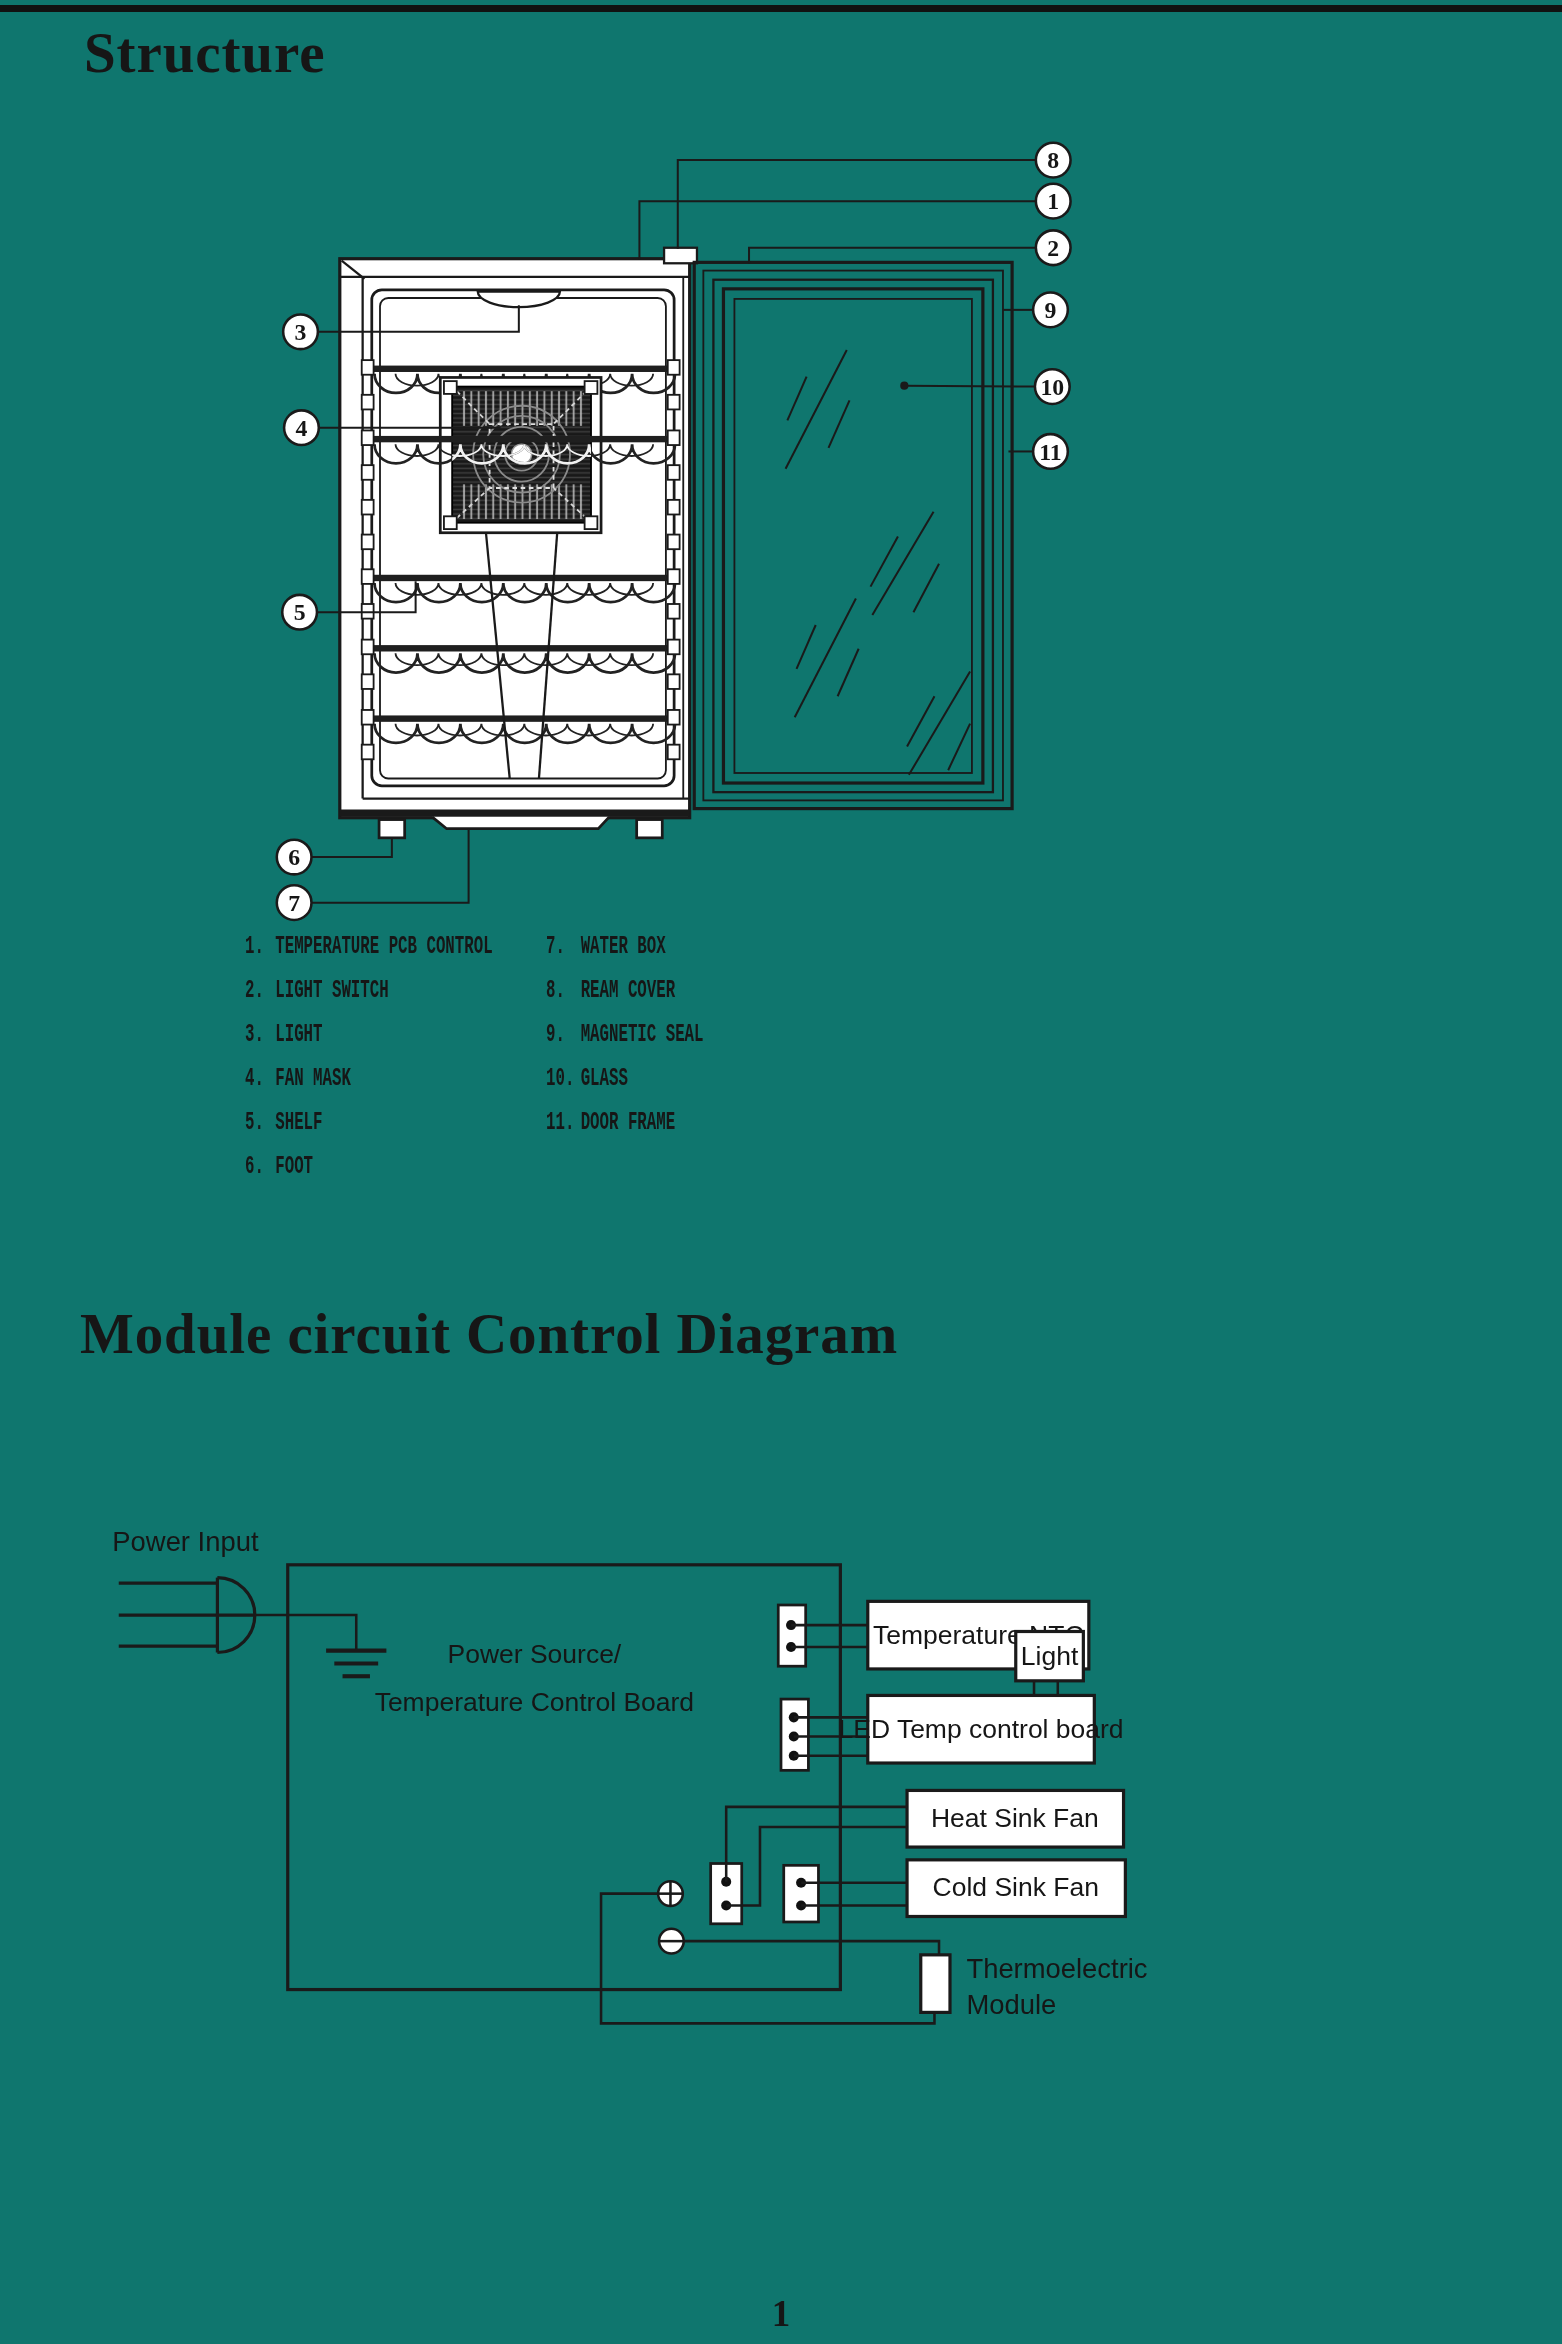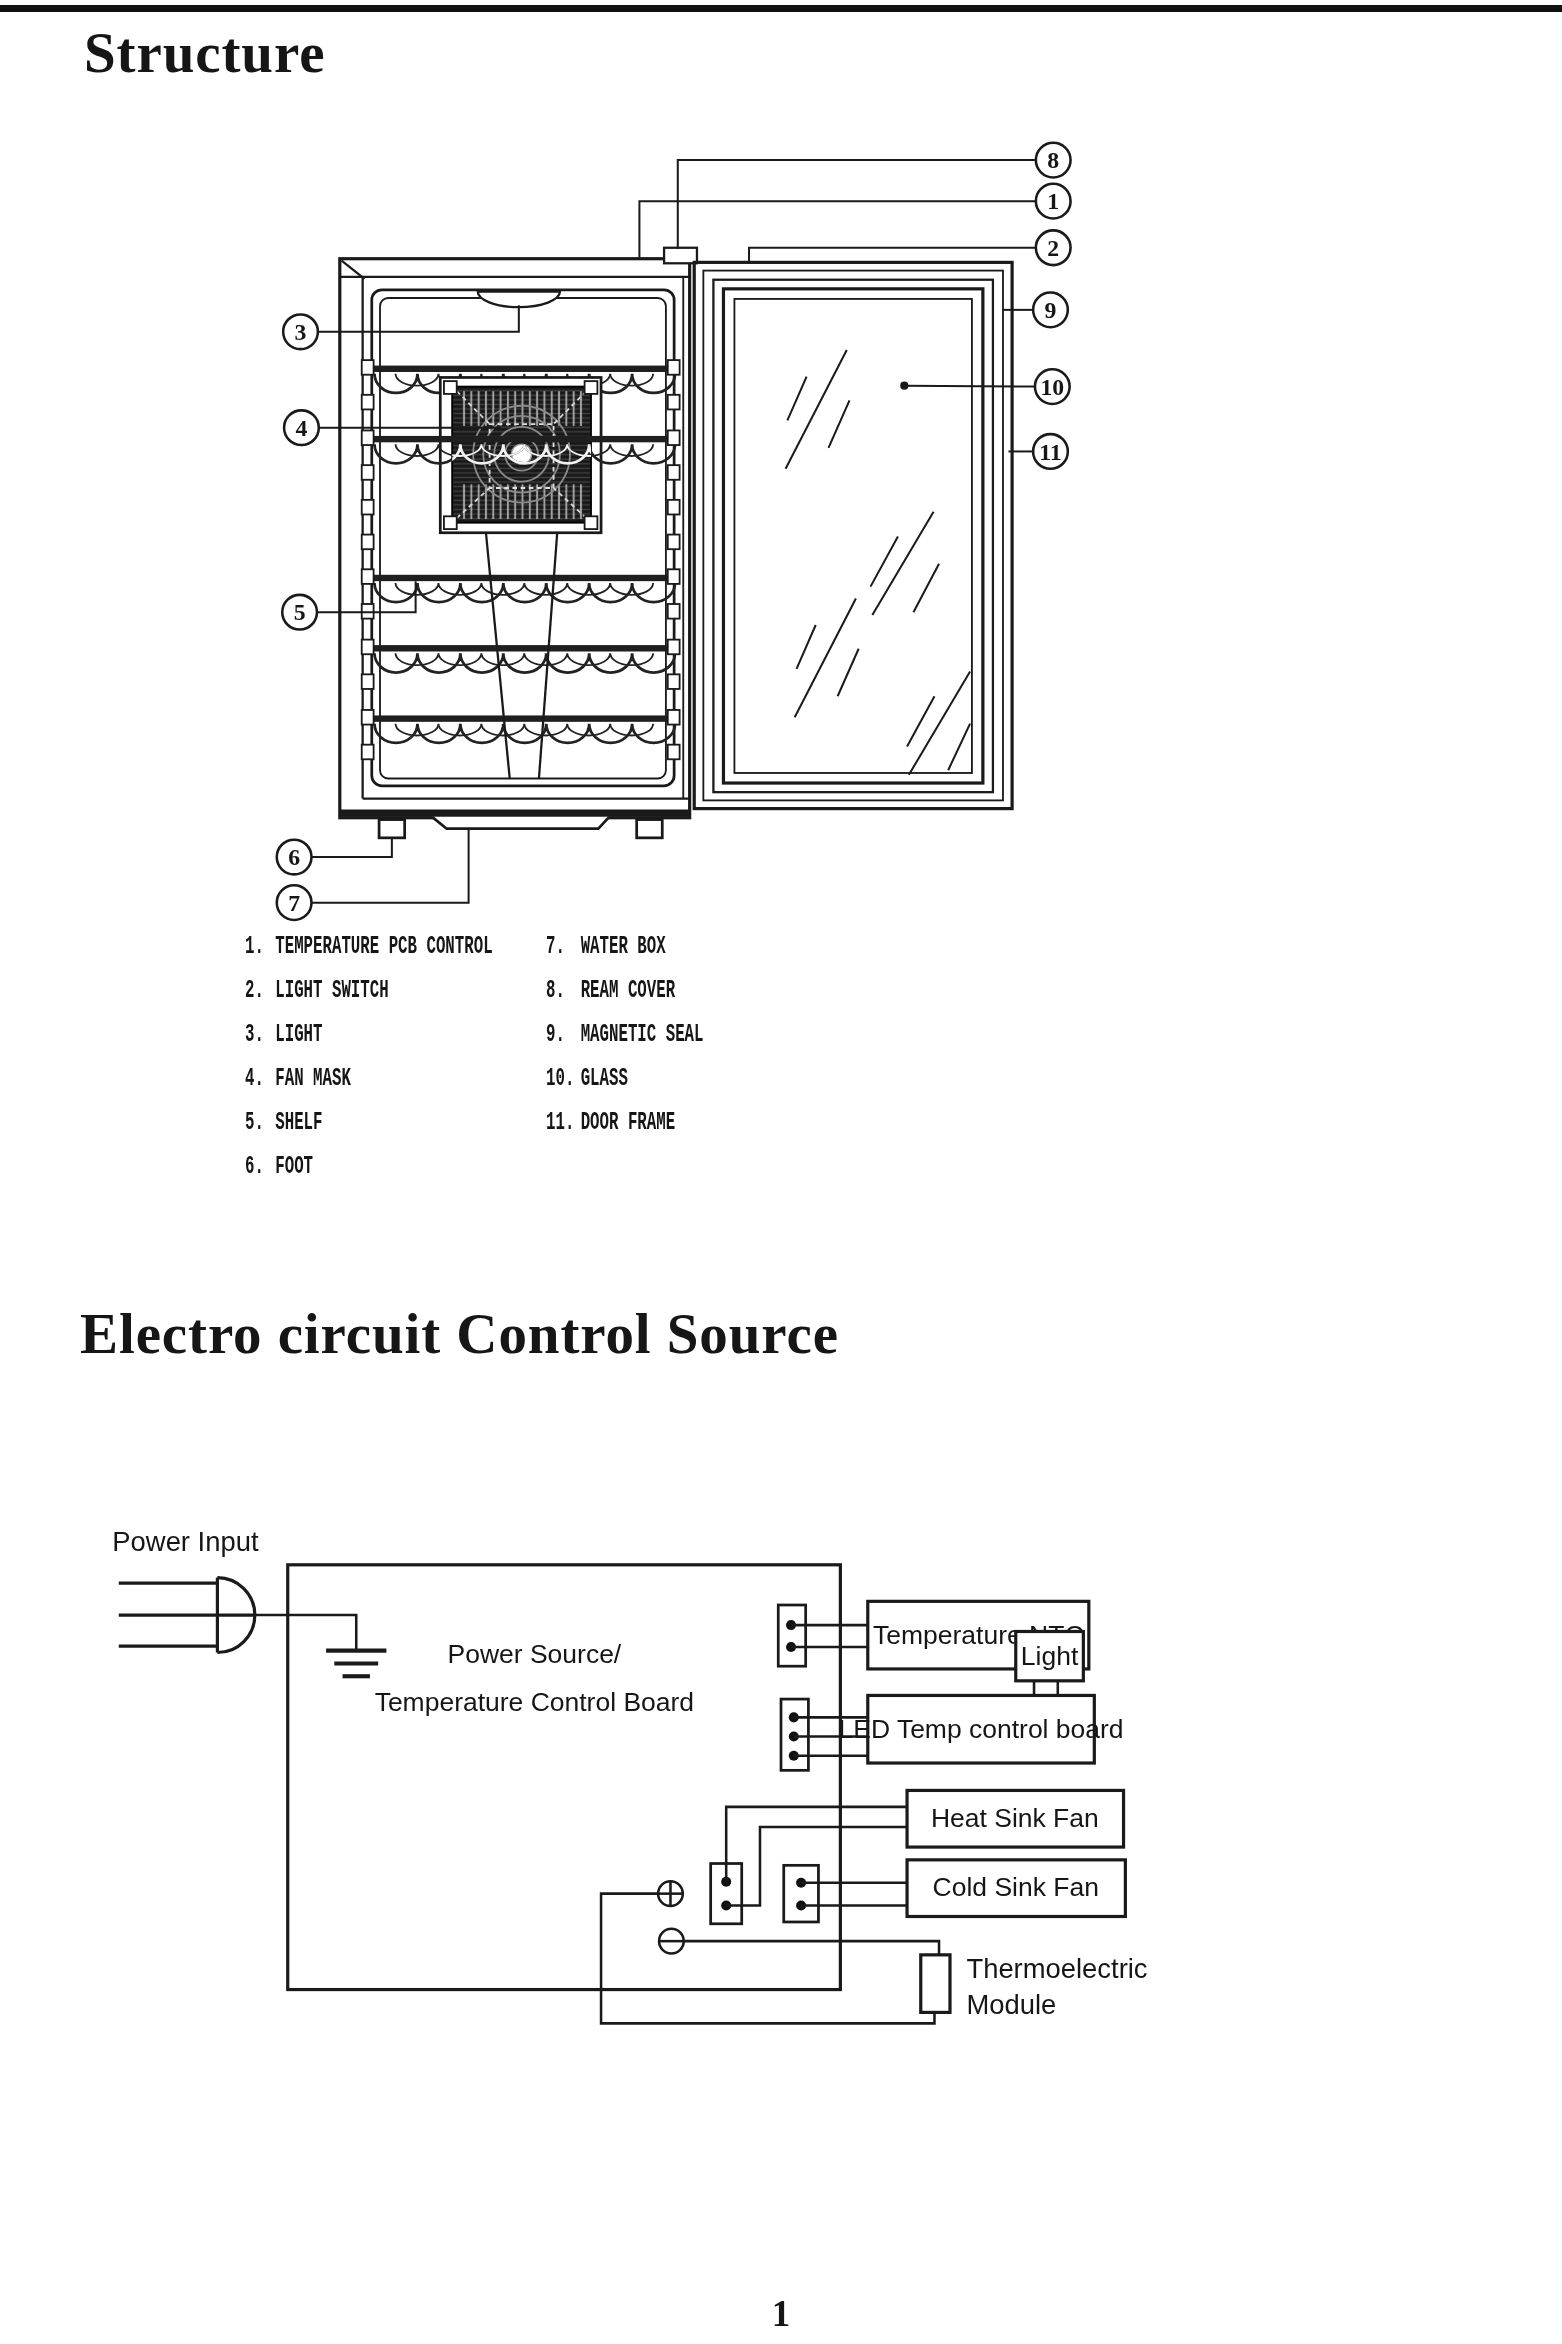--- a/index.html
+++ b/index.html
@@ -1,16 +1,16 @@
 <!DOCTYPE html>
 <html style="font-size:14.6px"><head>
 <meta charset="utf-8">
 <style>
   html,body{margin:0;padding:0;background:#e8e8e8;}
-  .page{position:relative;width:1562px;height:2345px;background:#ffffff;overflow:hidden;
+  .page{position:relative;width:1562px;height:2345px;background:#0f766e;overflow:hidden;
         font-family:"Liberation Sans",sans-serif;color:#161616;}
   .toprule{position:absolute;left:0;top:4.6px;width:1562px;height:7.3px;background:#111;}
   .h1{position:absolute;left:84px;top:20px;font-family:"Liberation Serif",serif;
       font-weight:700;font-size:57px;letter-spacing:0.9px;}
   .h2{position:absolute;left:80px;top:1301px;font-family:"Liberation Serif",serif;
       font-weight:700;font-size:57px;letter-spacing:0.9px;}
   svg{position:absolute;left:0;top:0;}
   .plist{position:absolute;top:925px;transform:scaleX(.63);transform-origin:left top;
          font-family:"Liberation Mono",monospace;font-weight:700;font-size:25px;}
   .plist.lcol{left:245px;}
@@ -257,21 +257,21 @@
     <div class="pli"><span class="pn">6.</span><span>FOOT</span></div>
   </div>
   <div class="plist rcol">
     <div class="pli"><span class="pn">7.</span><span>WATER BOX</span></div>
     <div class="pli"><span class="pn">8.</span><span>REAM COVER</span></div>
     <div class="pli"><span class="pn">9.</span><span>MAGNETIC SEAL</span></div>
     <div class="pli"><span class="pn">10.</span><span>GLASS</span></div>
     <div class="pli"><span class="pn">11.</span><span>DOOR FRAME</span></div>
   </div>
 
-  <div class="h2">Electro circuit Control Source</div>
+  <div class="h2">Module circuit Control Diagram</div>
 
   <svg width="1562" height="1193" viewBox="0 0 1710 1306" style="top:1151px">
 
     <text class="clabL" x="123" y="438">Power Input</text>
 
     <g stroke="#1a1a1a" fill="none" stroke-width="3.5">
       <line x1="130" y1="473" x2="238" y2="473"></line>
       <line x1="130" y1="508" x2="279" y2="508"></line>
       <line x1="130" y1="542" x2="238" y2="542"></line>
       <line x1="238" y1="467" x2="238" y2="549"></line>

